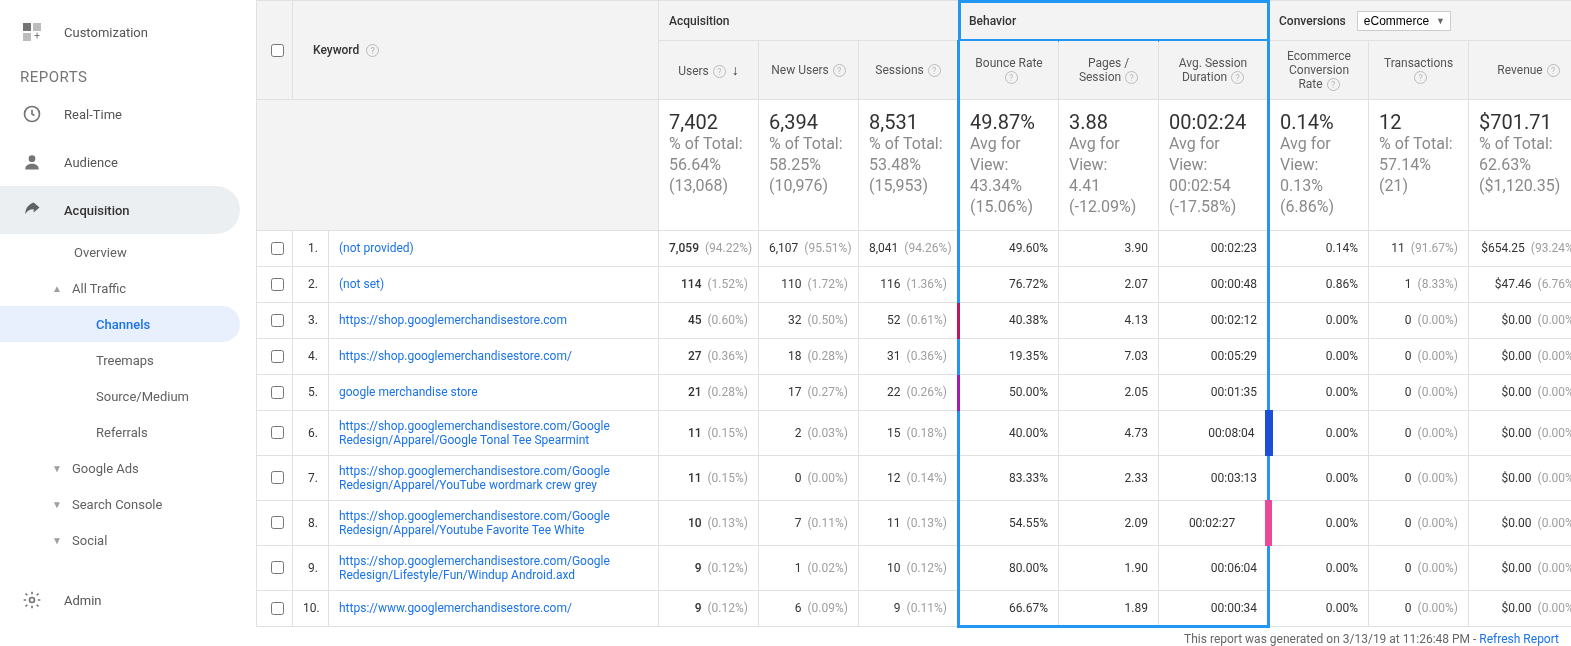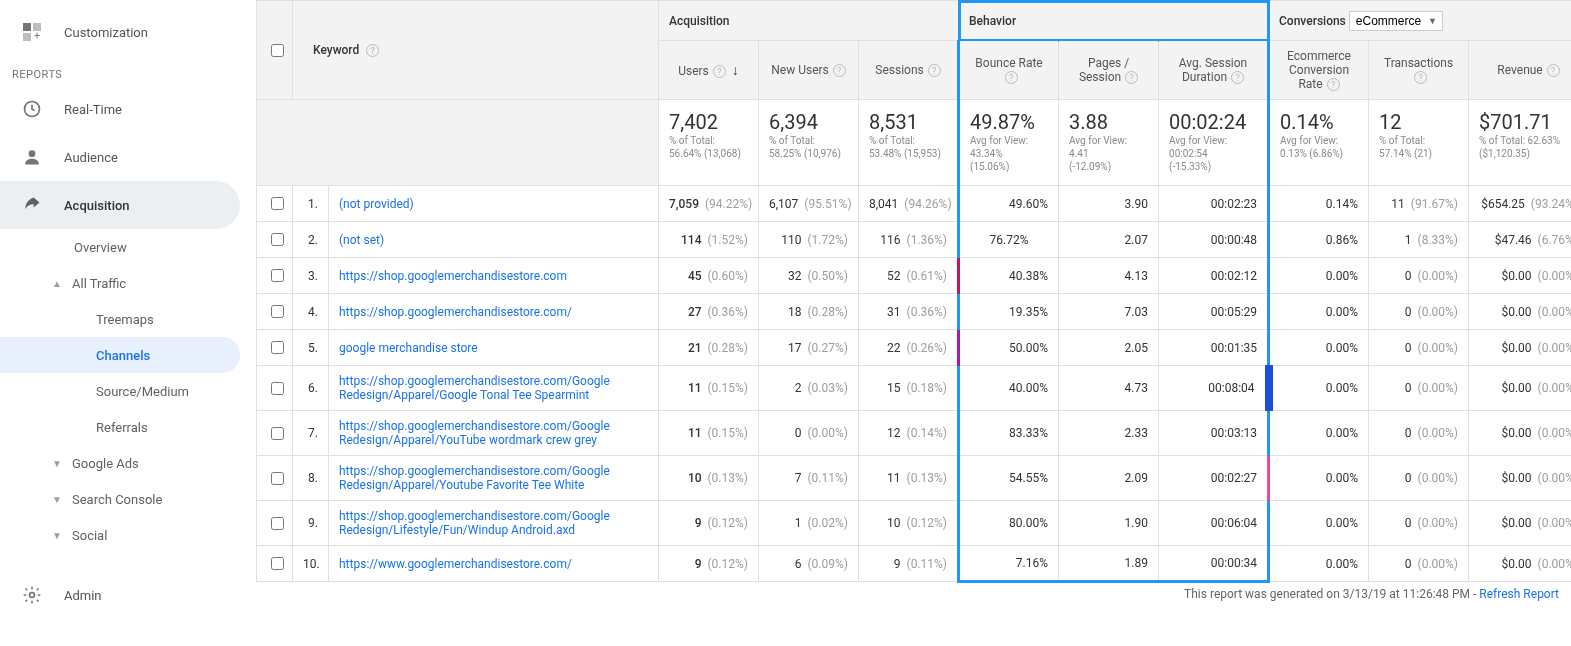--- a/index.html
+++ b/index.html
@@ -31,23 +31,23 @@
   }
   .side-item .icon {
     width: 24px;
     height: 24px;
     margin-right: 20px;
     display:flex; align-items:center; justify-content:center;
     color:#757575;
   }
   .side-item.customize .icon { color:#757575 }
   .reports-label {
-    font-size: 11px;
+    font-size: 15px;
     color: #757575;
-    padding: 12px 0 4px 12px;
+    padding: 12px 0 4px 20px;
     letter-spacing: 0.5px;
   }
   .side-item.active-section { background:#eceff1; font-weight:500; color:#333 }
   .sub {
     padding-left: 74px;
     height: 36px;
     display:flex; align-items:center;
     color:#616161;
     cursor:pointer;
     border-radius: 0 18px 18px 0;
@@ -122,21 +122,21 @@
      outline-offset:-2px;
   }
   
   tr.summary td {
     background:#fff;
     text-align:left;
     padding: 10px 10px 12px;
     vertical-align:top;
   }
   tr.summary .big { font-size: 20px; color:#333; display:block; }
-  tr.summary .small { font-size:10px; color:#8a8a8a; display:block; line-height:1.3 }
+  tr.summary .small { font-size:16px; color:#8a8a8a; display:block; line-height:1.3 }
   
   tbody tr.data td {
     padding: 8px 10px;
     color:#333;
     background:#fff;
     vertical-align: middle;
   }
   tbody tr.data td.num { text-align:right; }
   tbody tr.data td.kw { color:#1a73e8; }
   tbody tr.data td .pct { color:#9e9e9e; margin-left:6px; font-size:12px }
@@ -165,21 +165,21 @@
   .gen-note {
     text-align:right; font-size:12px; color:#666;
     padding: 4px 8px 12px;
   }
   .gen-note a { color:#1a73e8; text-decoration:none;}
   .conv-select {
     font-size:12px; padding:2px 20px 2px 6px;
     border:1px solid #ccc; background:#fff;
     appearance:none; position:relative;
   }
-  .conv-wrap { position:relative; display:inline-block; }
+  .conv-wrap { position:relative; display:inline-block; margin-left:8px;}
   .conv-wrap::after{
     content:"▼"; font-size:9px; color:#666;
     position:absolute; right:6px; top:50%; transform:translateY(-50%);
     pointer-events:none;
   }
   
   col.c-chk{width:36px}
   col.c-idx{width:36px}
   col.c-kw{width:330px}
   col.c-metric{width:100px}
@@ -231,22 +231,22 @@
         </svg>
     </span>
     <span>Acquisition</span>
   </div>
 
   <div class="sub">Overview</div>
   <div class="sub with-arrow section-head">
     <span class="chev">▲</span>
     <span>All Traffic</span>
   </div>
+  <div class="sub selected" style="padding-left:96px">Channels</div>
   <div class="sub" style="padding-left:96px">Treemaps</div>
-  <div class="sub selected" style="padding-left:96px">Channels</div>
   <div class="sub" style="padding-left:96px">Source/Medium</div>
   <div class="sub" style="padding-left:96px">Referrals</div>
 
   <div class="sub with-arrow">
     <span class="chev">▼</span>
     <span>Google Ads</span>
   </div>
   <div class="sub with-arrow">
     <span class="chev">▼</span>
     <span>Search Console</span>
@@ -343,21 +343,21 @@
       <td>
             <span class="big">3.88</span>
             <span class="small">Avg for View:</span>
             <span class="small">4.41</span>
             <span class="small">(-12.09%)</span>
           </td>
       <td style="border-right:3px solid #2196f3">
             <span class="big">00:02:24</span>
             <span class="small">Avg for View:</span>
             <span class="small">00:02:54</span>
-            <span class="small">(-15.33%)</span>
+            <span class="small">(-17.58%)</span>
           </td>
       <td>
             <span class="big">0.14%</span>
             <span class="small">Avg for View:</span>
             <span class="small">0.13% (6.86%)</span>
           </td>
       <td>
             <span class="big">12</span>
             <span class="small">% of Total:</span>
             <span class="small">57.14% (21)</span>
@@ -383,21 +383,21 @@
           <td class="num"><span>11</span><span class="pct">(91.67%)</span></td>
           <td class="num"><span>$654.25</span><span class="pct">(93.24%)</span></td>
         </tr>
         <tr class="data">
           <td class="chk"><input type="checkbox" style=""></td>
           <td class="idx" style="border-left:none">2.</td>
           <td class="kw" style="border-left:none"><a class="kw-link">(not set)</a></td>
           <td class="num"><span class="val">114</span><span class="pct">(1.52%)</span></td>
           <td class="num"><span class="val" style="font-weight:400">110</span><span class="pct">(1.72%)</span></td>
           <td class="num"><span class="val" style="font-weight:400">116</span><span class="pct">(1.36%)</span></td>
-          <td class="num" style="border-left:3px solid #2196f3;text-align:center;">76.72%</td>
+          <td class="num" style="border-left:3px solid #2196f3;">76.72%</td>
           <td class="num" style="">2.07</td>
           <td class="num" style="border-right:3px solid #2196f3;">00:00:48</td>
           <td class="num">0.86%</td>
           <td class="num"><span>1</span><span class="pct">(8.33%)</span></td>
           <td class="num"><span>$47.46</span><span class="pct">(6.76%)</span></td>
         </tr>
         <tr class="data">
           <td class="chk"><input type="checkbox" style=""></td>
           <td class="idx" style="border-left:none">3.</td>
           <td class="kw" style="border-left:none"><a class="kw-link">https://shop.googlemerchandisestore.com</a></td>
@@ -469,21 +469,21 @@
         </tr>
         <tr class="data">
           <td class="chk"><input type="checkbox" style=""></td>
           <td class="idx" style="border-left:none">8.</td>
           <td class="kw" style="border-left:none"><a class="kw-link">https://shop.googlemerchandisestore.com/Google Redesign/Apparel/Youtube Favorite Tee White</a></td>
           <td class="num"><span class="val">10</span><span class="pct">(0.13%)</span></td>
           <td class="num"><span class="val" style="font-weight:400">7</span><span class="pct">(0.11%)</span></td>
           <td class="num"><span class="val" style="font-weight:400">11</span><span class="pct">(0.13%)</span></td>
           <td class="num" style="border-left:3px solid #2196f3;">54.55%</td>
           <td class="num" style="">2.09</td>
-          <td class="num" style="border-right:3px solid #ec4899;">00:02:27</td>
+          <td class="num" style="border-right:7px solid #ec4899;text-align:center;">00:02:27</td>
           <td class="num">0.00%</td>
           <td class="num"><span>0</span><span class="pct">(0.00%)</span></td>
           <td class="num"><span>$0.00</span><span class="pct">(0.00%)</span></td>
         </tr>
         <tr class="data">
           <td class="chk"><input type="checkbox" style=""></td>
           <td class="idx" style="border-left:none">9.</td>
           <td class="kw" style="border-left:none"><a class="kw-link">https://shop.googlemerchandisestore.com/Google Redesign/Lifestyle/Fun/Windup Android.axd</a></td>
           <td class="num"><span class="val">9</span><span class="pct">(0.12%)</span></td>
           <td class="num"><span class="val" style="font-weight:400">1</span><span class="pct">(0.02%)</span></td>
@@ -495,21 +495,21 @@
           <td class="num"><span>0</span><span class="pct">(0.00%)</span></td>
           <td class="num"><span>$0.00</span><span class="pct">(0.00%)</span></td>
         </tr>
         <tr class="data">
           <td class="chk"><input type="checkbox" style=""></td>
           <td class="idx" style="border-left:none">10.</td>
           <td class="kw" style="border-left:none"><a class="kw-link">https://www.googlemerchandisestore.com/</a></td>
           <td class="num"><span class="val">9</span><span class="pct">(0.12%)</span></td>
           <td class="num"><span class="val" style="font-weight:400">6</span><span class="pct">(0.09%)</span></td>
           <td class="num"><span class="val" style="font-weight:400">9</span><span class="pct">(0.11%)</span></td>
-          <td class="num" style="border-left:3px solid #2196f3;border-bottom:3px solid #2196f3;">7.16%</td>
+          <td class="num" style="border-left:3px solid #2196f3;border-bottom:3px solid #2196f3;">66.67%</td>
           <td class="num" style="border-bottom:3px solid #2196f3;">1.89</td>
           <td class="num" style="border-right:3px solid #2196f3;border-bottom:3px solid #2196f3;">00:00:34</td>
           <td class="num">0.00%</td>
           <td class="num"><span>0</span><span class="pct">(0.00%)</span></td>
           <td class="num"><span>$0.00</span><span class="pct">(0.00%)</span></td>
         </tr>
       </tbody>
 </table>
 
 <div class="gen-note">

